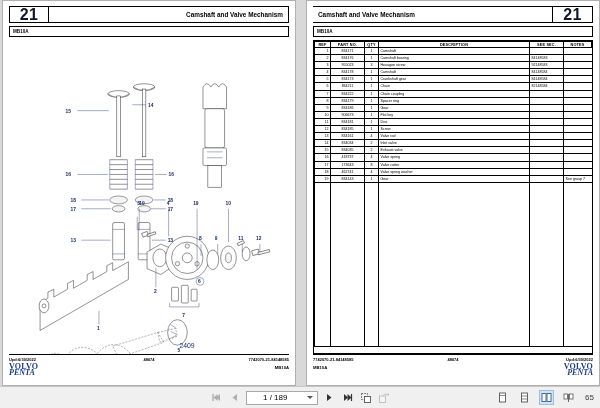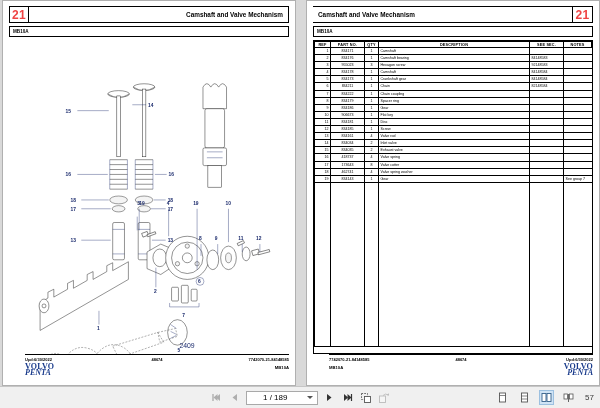--- a/index.html
+++ b/index.html
@@ -19,23 +19,23 @@
     position: absolute; top: 0; height: 386px; background: #ffffff;
     border: 1px solid #b0b0b0;
   }
   .page-left  { left: 2px;   width: 294px; }
   .page-right { left: 306px; width: 294px; }
   .page-inner { position: absolute; left: 6px; right: 6px; top: 5px; bottom: 5px; }
 
   
   .head-row { display: flex; height: 17px; }
   .head-num {
-    width: 20px; border: 1.2px solid #000; display: flex;
+    width: 40px; border: 1.2px solid #000; display: flex;
     align-items: center; justify-content: center;
-    font-size: 12px; font-weight: bold; letter-spacing: .3px; color: #ef4444;
+    font-size: 16px; font-weight: bold; letter-spacing: .3px; color: #0f172a;
   }
   .head-title {
     flex: 1; border: 1.2px solid #000; border-left: none;
     display: flex; align-items: center;
     font-size: 6.4px; font-weight: bold; color: #000;
   }
   .page-left  .head-title { justify-content: flex-end; padding-right: 5px; }
   .page-right .head-title { justify-content: flex-start; padding-left: 5px; }
   .page-right .head-num { border-left: none; }
   .head-model {
@@ -69,21 +69,21 @@
   td.c-ref  { width: 16px; text-align: right; border-left: none; }
   td.c-part { width: 34px; text-align: center; }
   td.c-qty  { width: 14px; text-align: center; }
   td.c-desc { text-align: left; }
   td.c-sec  { width: 34px; text-align: left; }
   td.c-note { width: 28px; text-align: left; }
   td.indent { padding-left: 6px; }
   .filler td { border-bottom: none; height: auto; }
 
   
-  .foot { position: absolute; left: 16px; right: 0; bottom: 2px; height: 24px; }
+  .foot { position: absolute; left: 0; right: 0; bottom: 2px; height: 24px; }
   .foot-line {
     position: relative; height: 8px; border-top: .9px solid #000;
     font-size: 4px; font-weight: bold; color: #000;
   }
   .foot-line span { position: absolute; top: 1.5px; }
   .f-l { left: 0; } .f-c { left: 50%; transform: translateX(-50%); } .f-r { right: 0; }
   .foot-bottom { position: relative; height: 15px; }
   .model-sm { position: absolute; top: 3px; font-size: 4.2px; font-weight: bold; color: #000; }
   .logo {
     position: absolute; bottom: 0; line-height: 6.6px;
@@ -574,16 +574,16 @@
             <rect x="6" y="1.5" width="4" height="8" fill="#fff" stroke="#36608a" stroke-width=".9"></rect>
           </svg>
       </div>
       <div class="vsel">
         <svg width="11" height="11" viewBox="0 0 11 11">
             <path d="M5.5 2v8" stroke="#555" stroke-width=".9"></path>
             <rect x="1" y="2" width="3.5" height="5" fill="#fff" stroke="#555" stroke-width=".8"></rect>
             <rect x="6.5" y="2" width="3.5" height="5" fill="#fff" stroke="#555" stroke-width=".8"></rect>
           </svg>
       </div>
-      <span class="zoomval">57</span>
+      <span class="zoomval">65</span>
     </div>
   </div>
 </div>
 
 </body></html>

